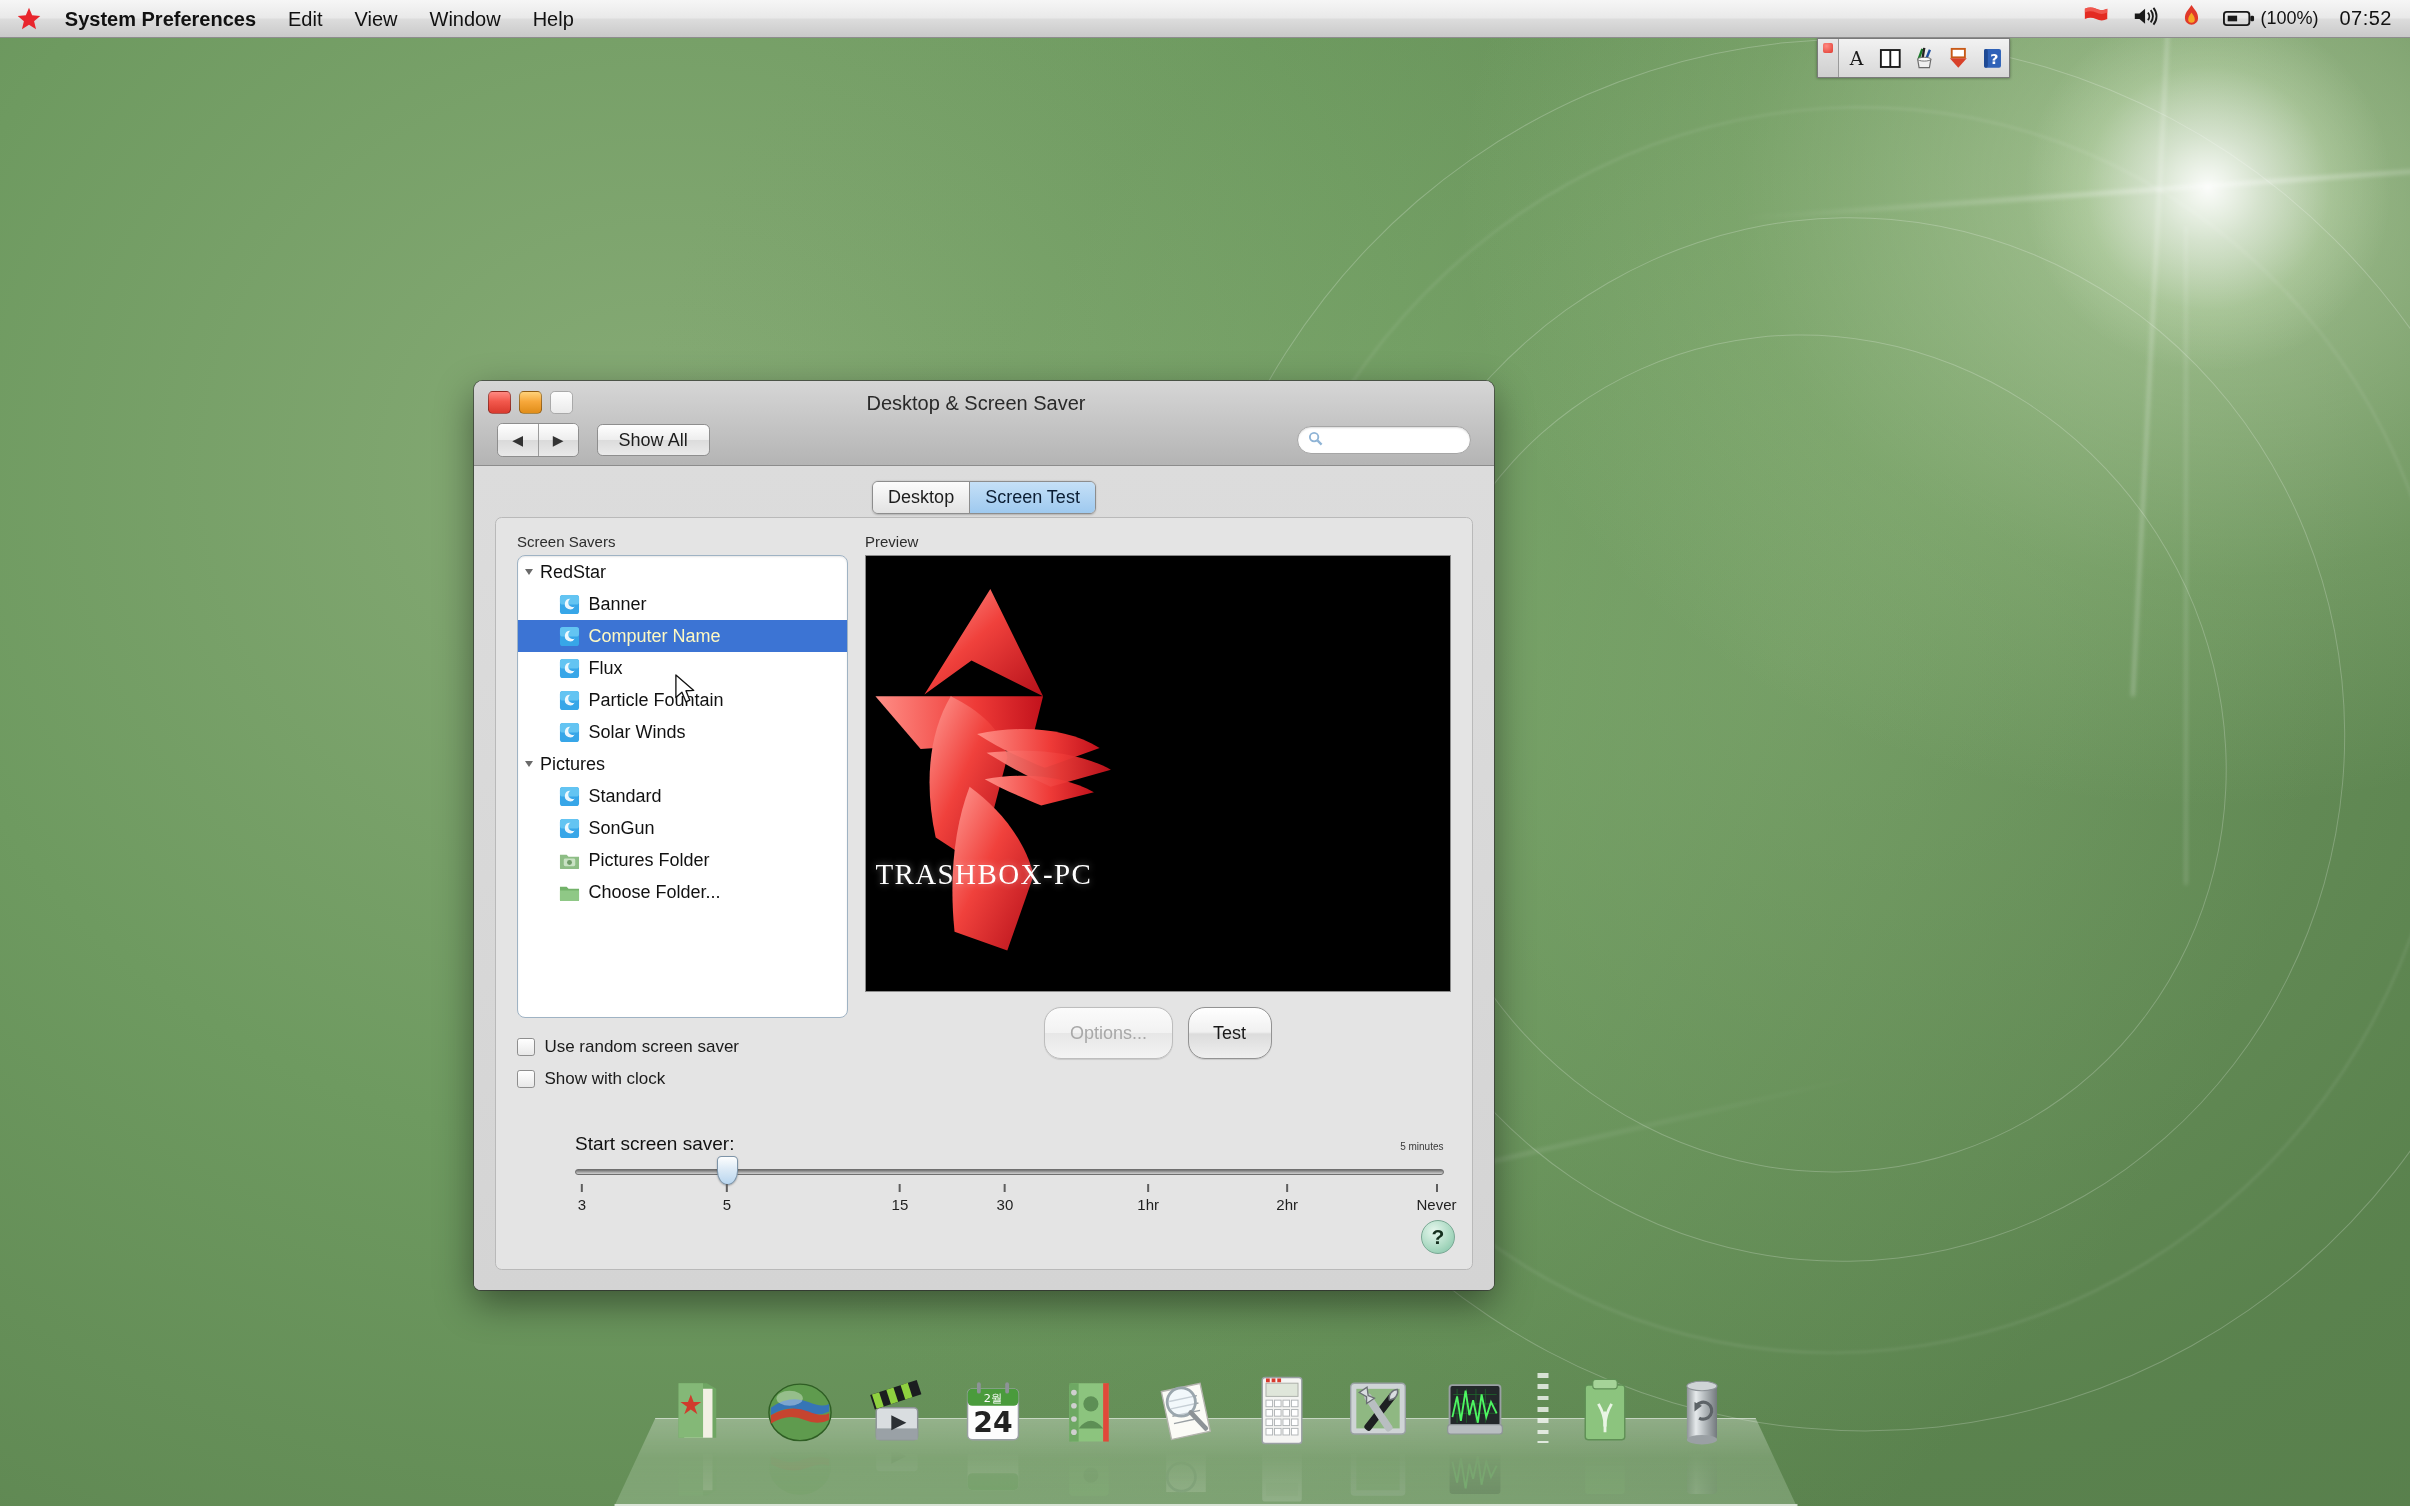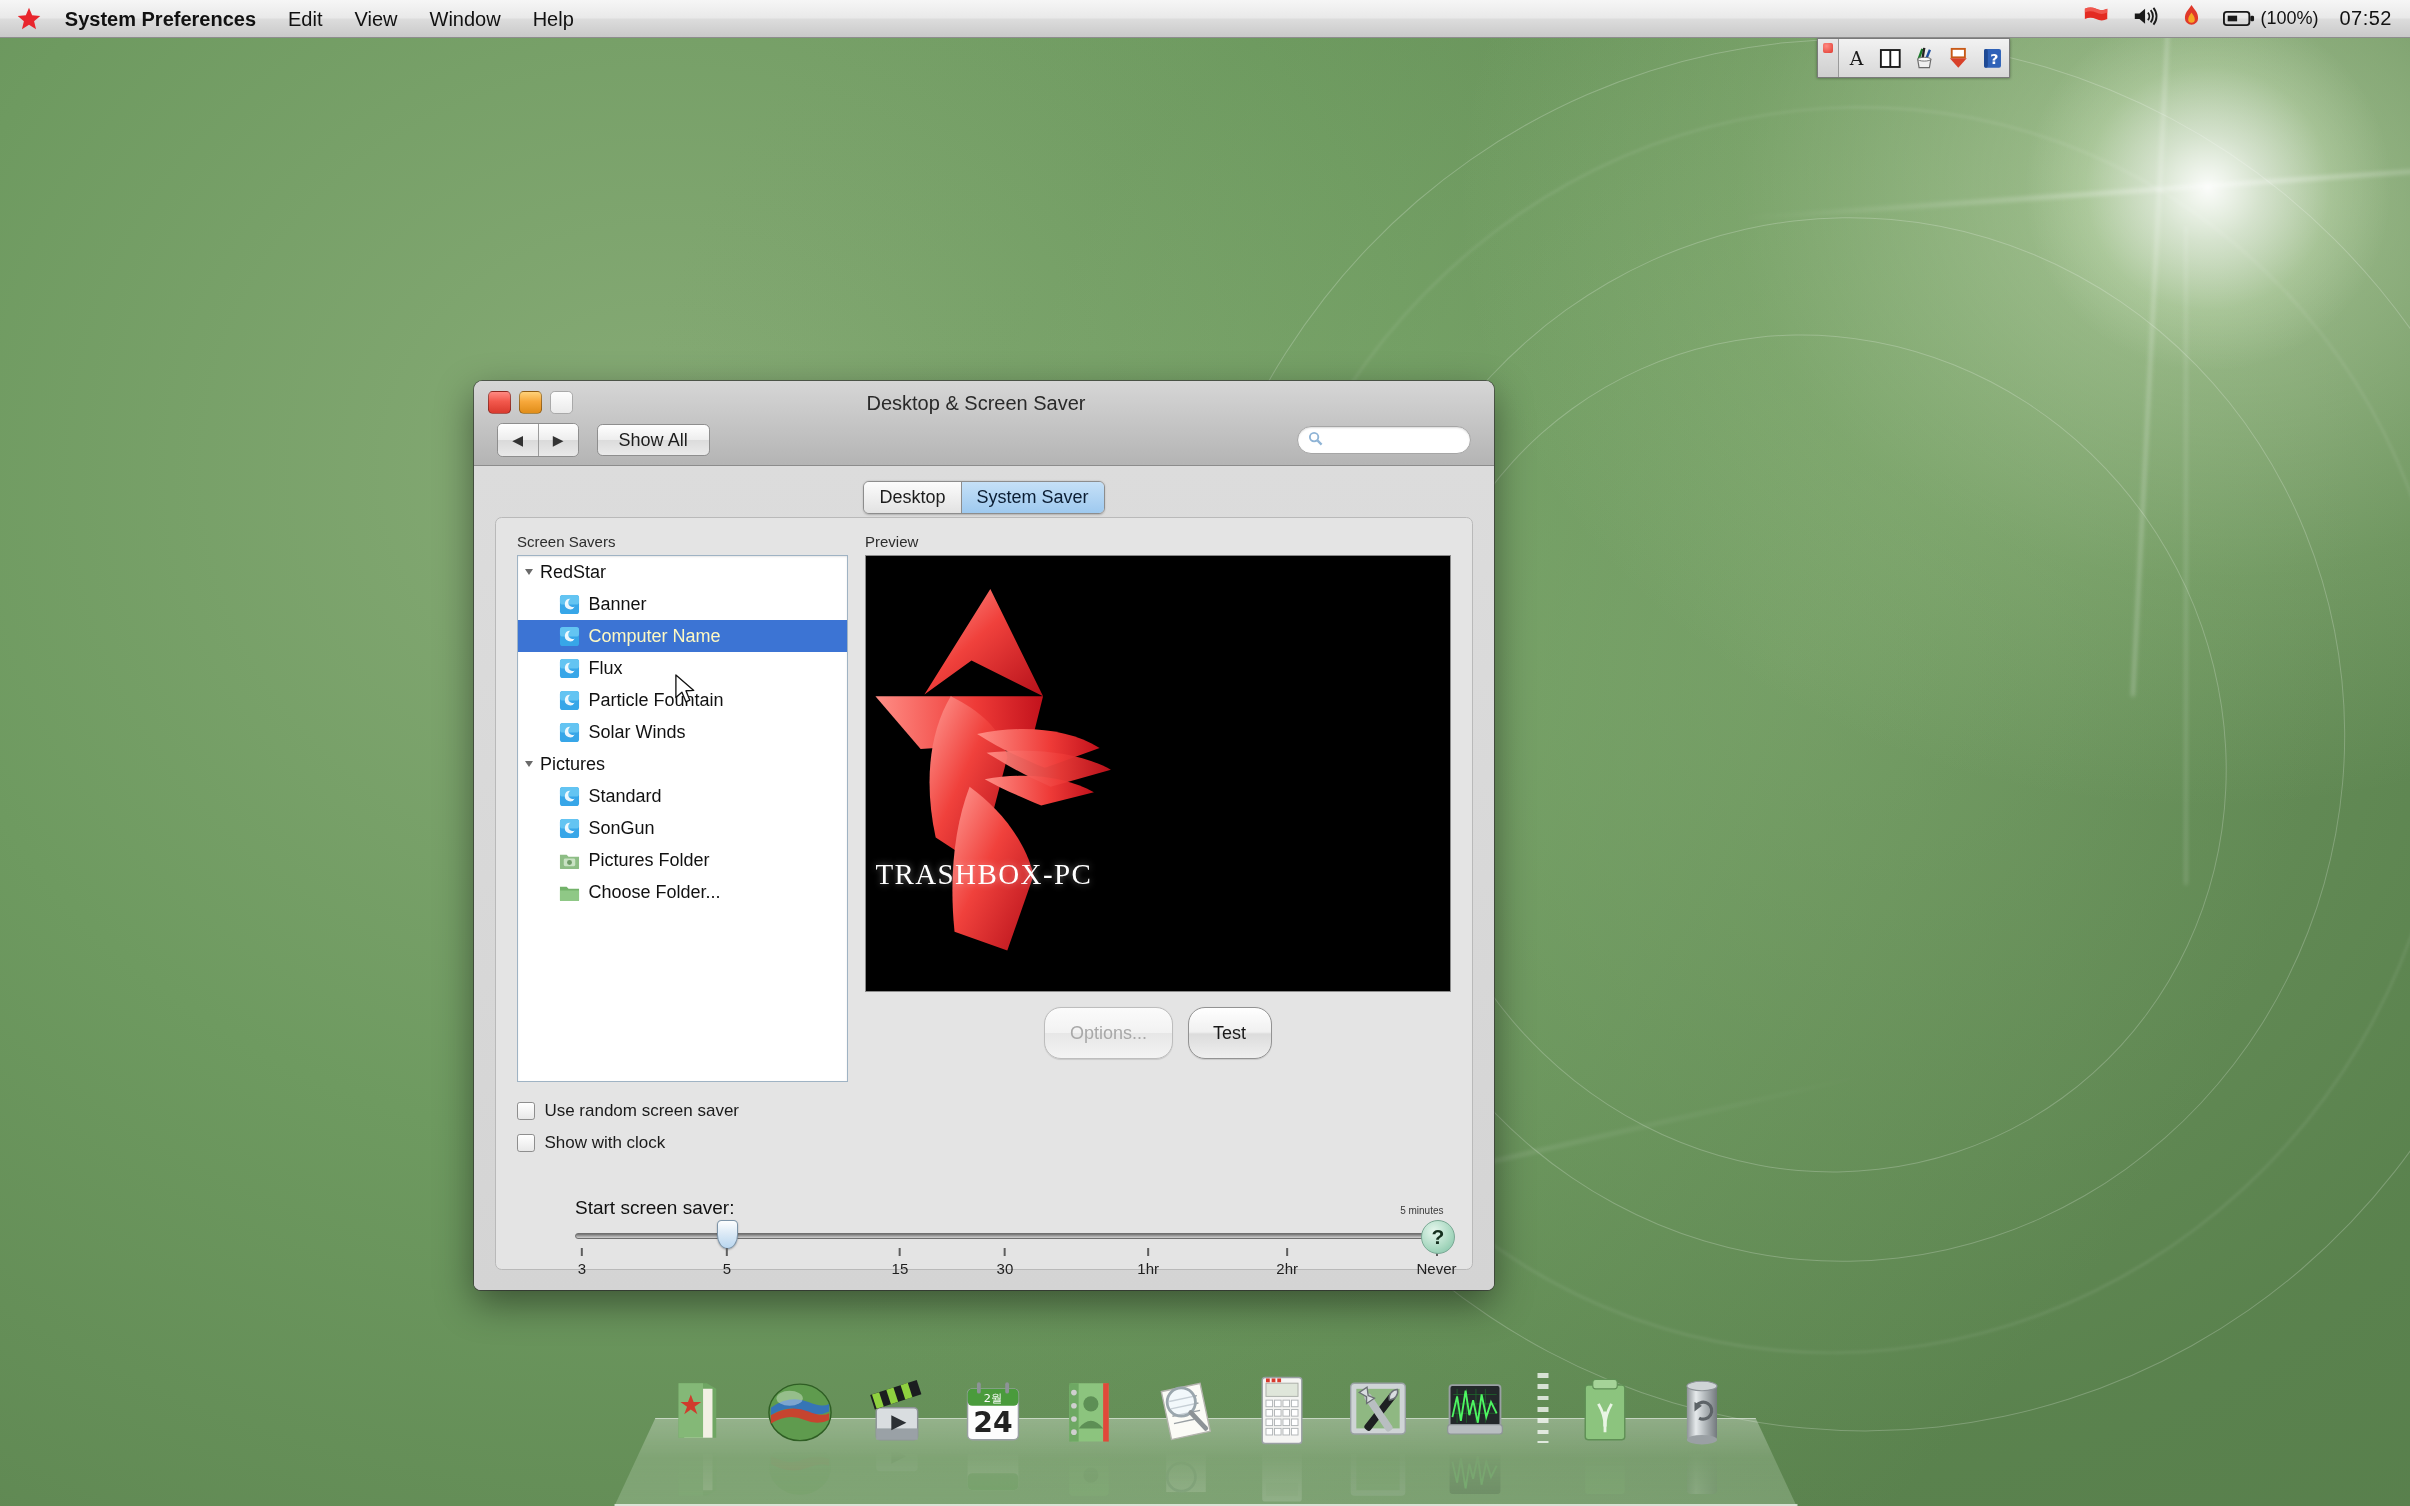--- a/index.html
+++ b/index.html
@@ -162,22 +162,22 @@
     padding: 15px 21px;
     position: relative;
   }
   .seclabel { font-size: 15px; color: #2d2d2d; margin-bottom: 5.6px; }
 
   .cols { display: flex; gap: 17px; }
   .leftcol { width: 331px; }
   .rightcol { flex: 1; }
 
   .savers-list {
-    background: #fff; border: 0.9px solid #9fb3c4; border-radius: 0;
-    height: 527px; overflow: hidden;
+    background: #fff; border: 0.9px solid #9fb3c4; border-radius: 8px;
+    height: 463px; overflow: hidden;
     box-shadow: 0 0.9px 1.9px rgba(0,0,0,.1) inset;
   }
   .grp-row { display: flex; align-items: center; height: 32px; padding-left: 7.5px; font-size: 18px; color: #111; }
   .tri { width: 0; height: 0; border-left: 6.6px solid #6a6a6a; border-top: 4.7px solid transparent;
          border-bottom: 4.7px solid transparent; margin-right: 8.5px; transform: rotate(90deg); }
   .item-row { display: flex; align-items: center; height: 32px; padding-left: 41px; font-size: 18px; color: #111; }
   .item-row.sel { background: #3c74d4; color: #fef9c3; }
   .ic { width: 21px; height: 21px; margin-right: 8.5px; flex: 0 0 21px; }
 
   .checks { margin-top: 13px; }
@@ -392,21 +392,21 @@
       </span>
       <input type="text" placeholder="" style="">
     </div>
   </div>
 
   <div class="winbody">
 
     <div class="tabs">
       <div class="tabstrip">
         <div class="tab">Desktop</div>
-        <div class="tab active">System Saver</div>
+        <div class="tab active">Screen Test</div>
       </div>
     </div>
 
     <div class="panel">
       <div class="cols">
 
         <div class="leftcol">
           <div class="seclabel">Screen Savers</div>
 
           <div class="savers-list">

